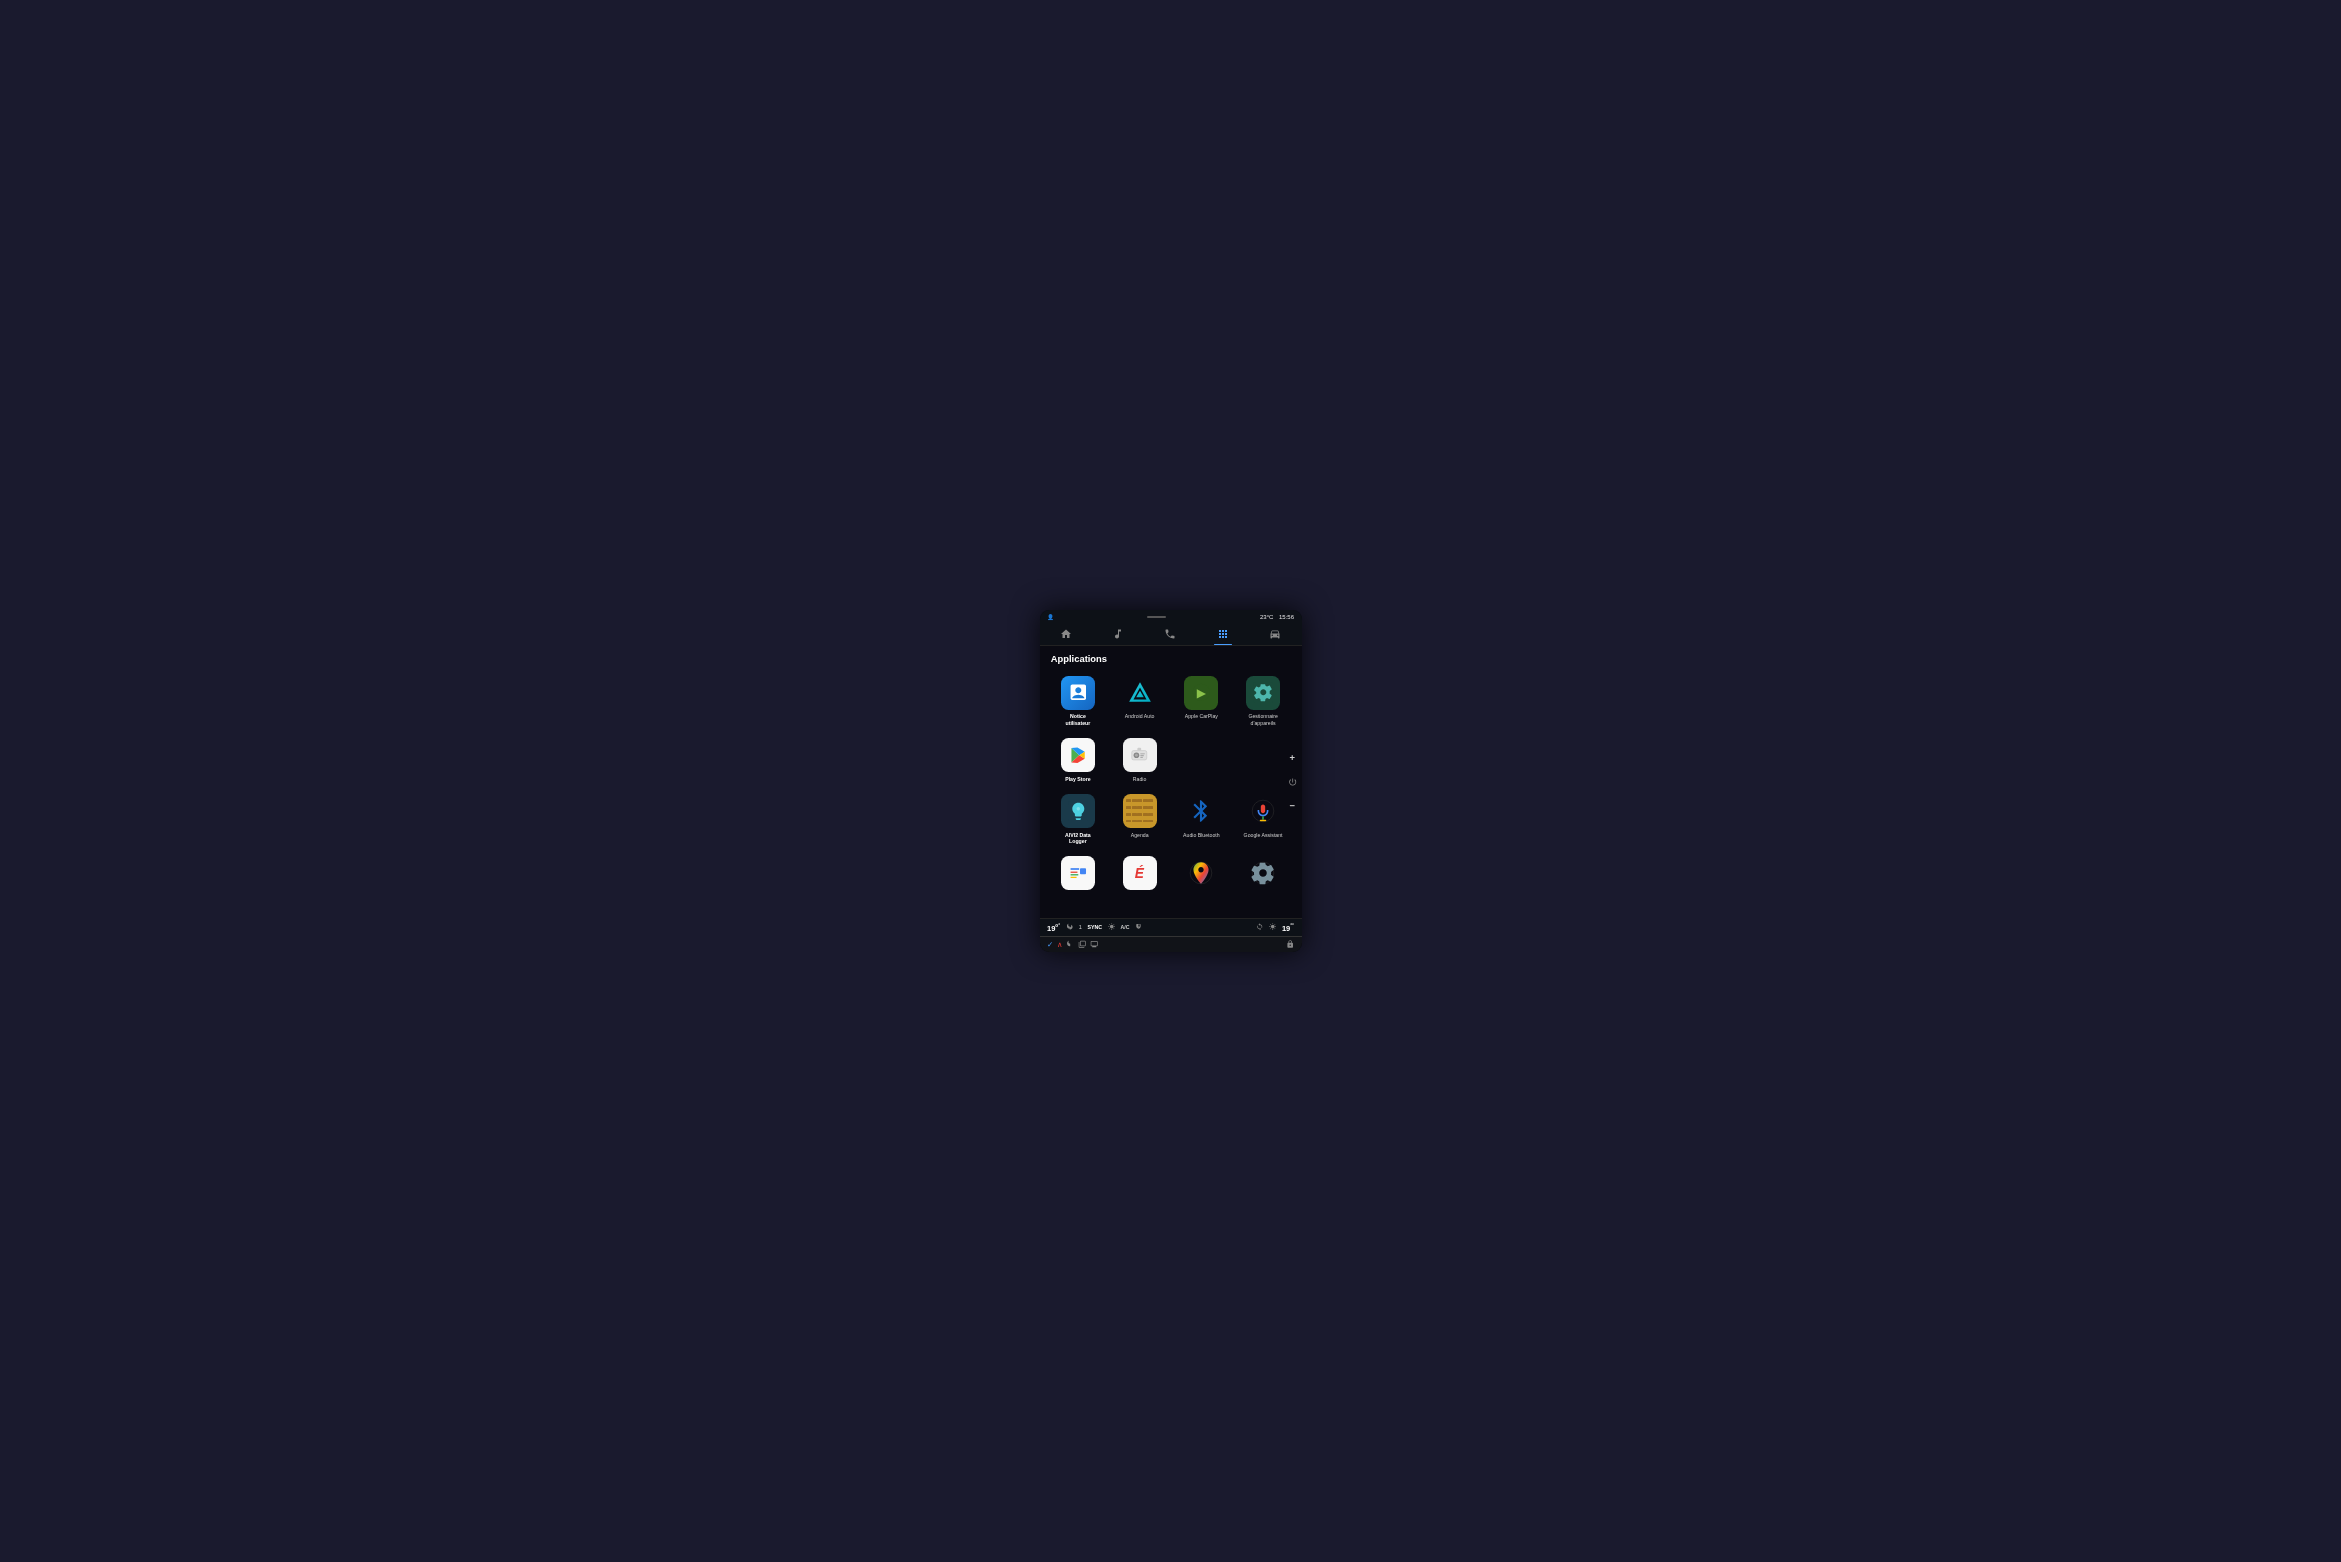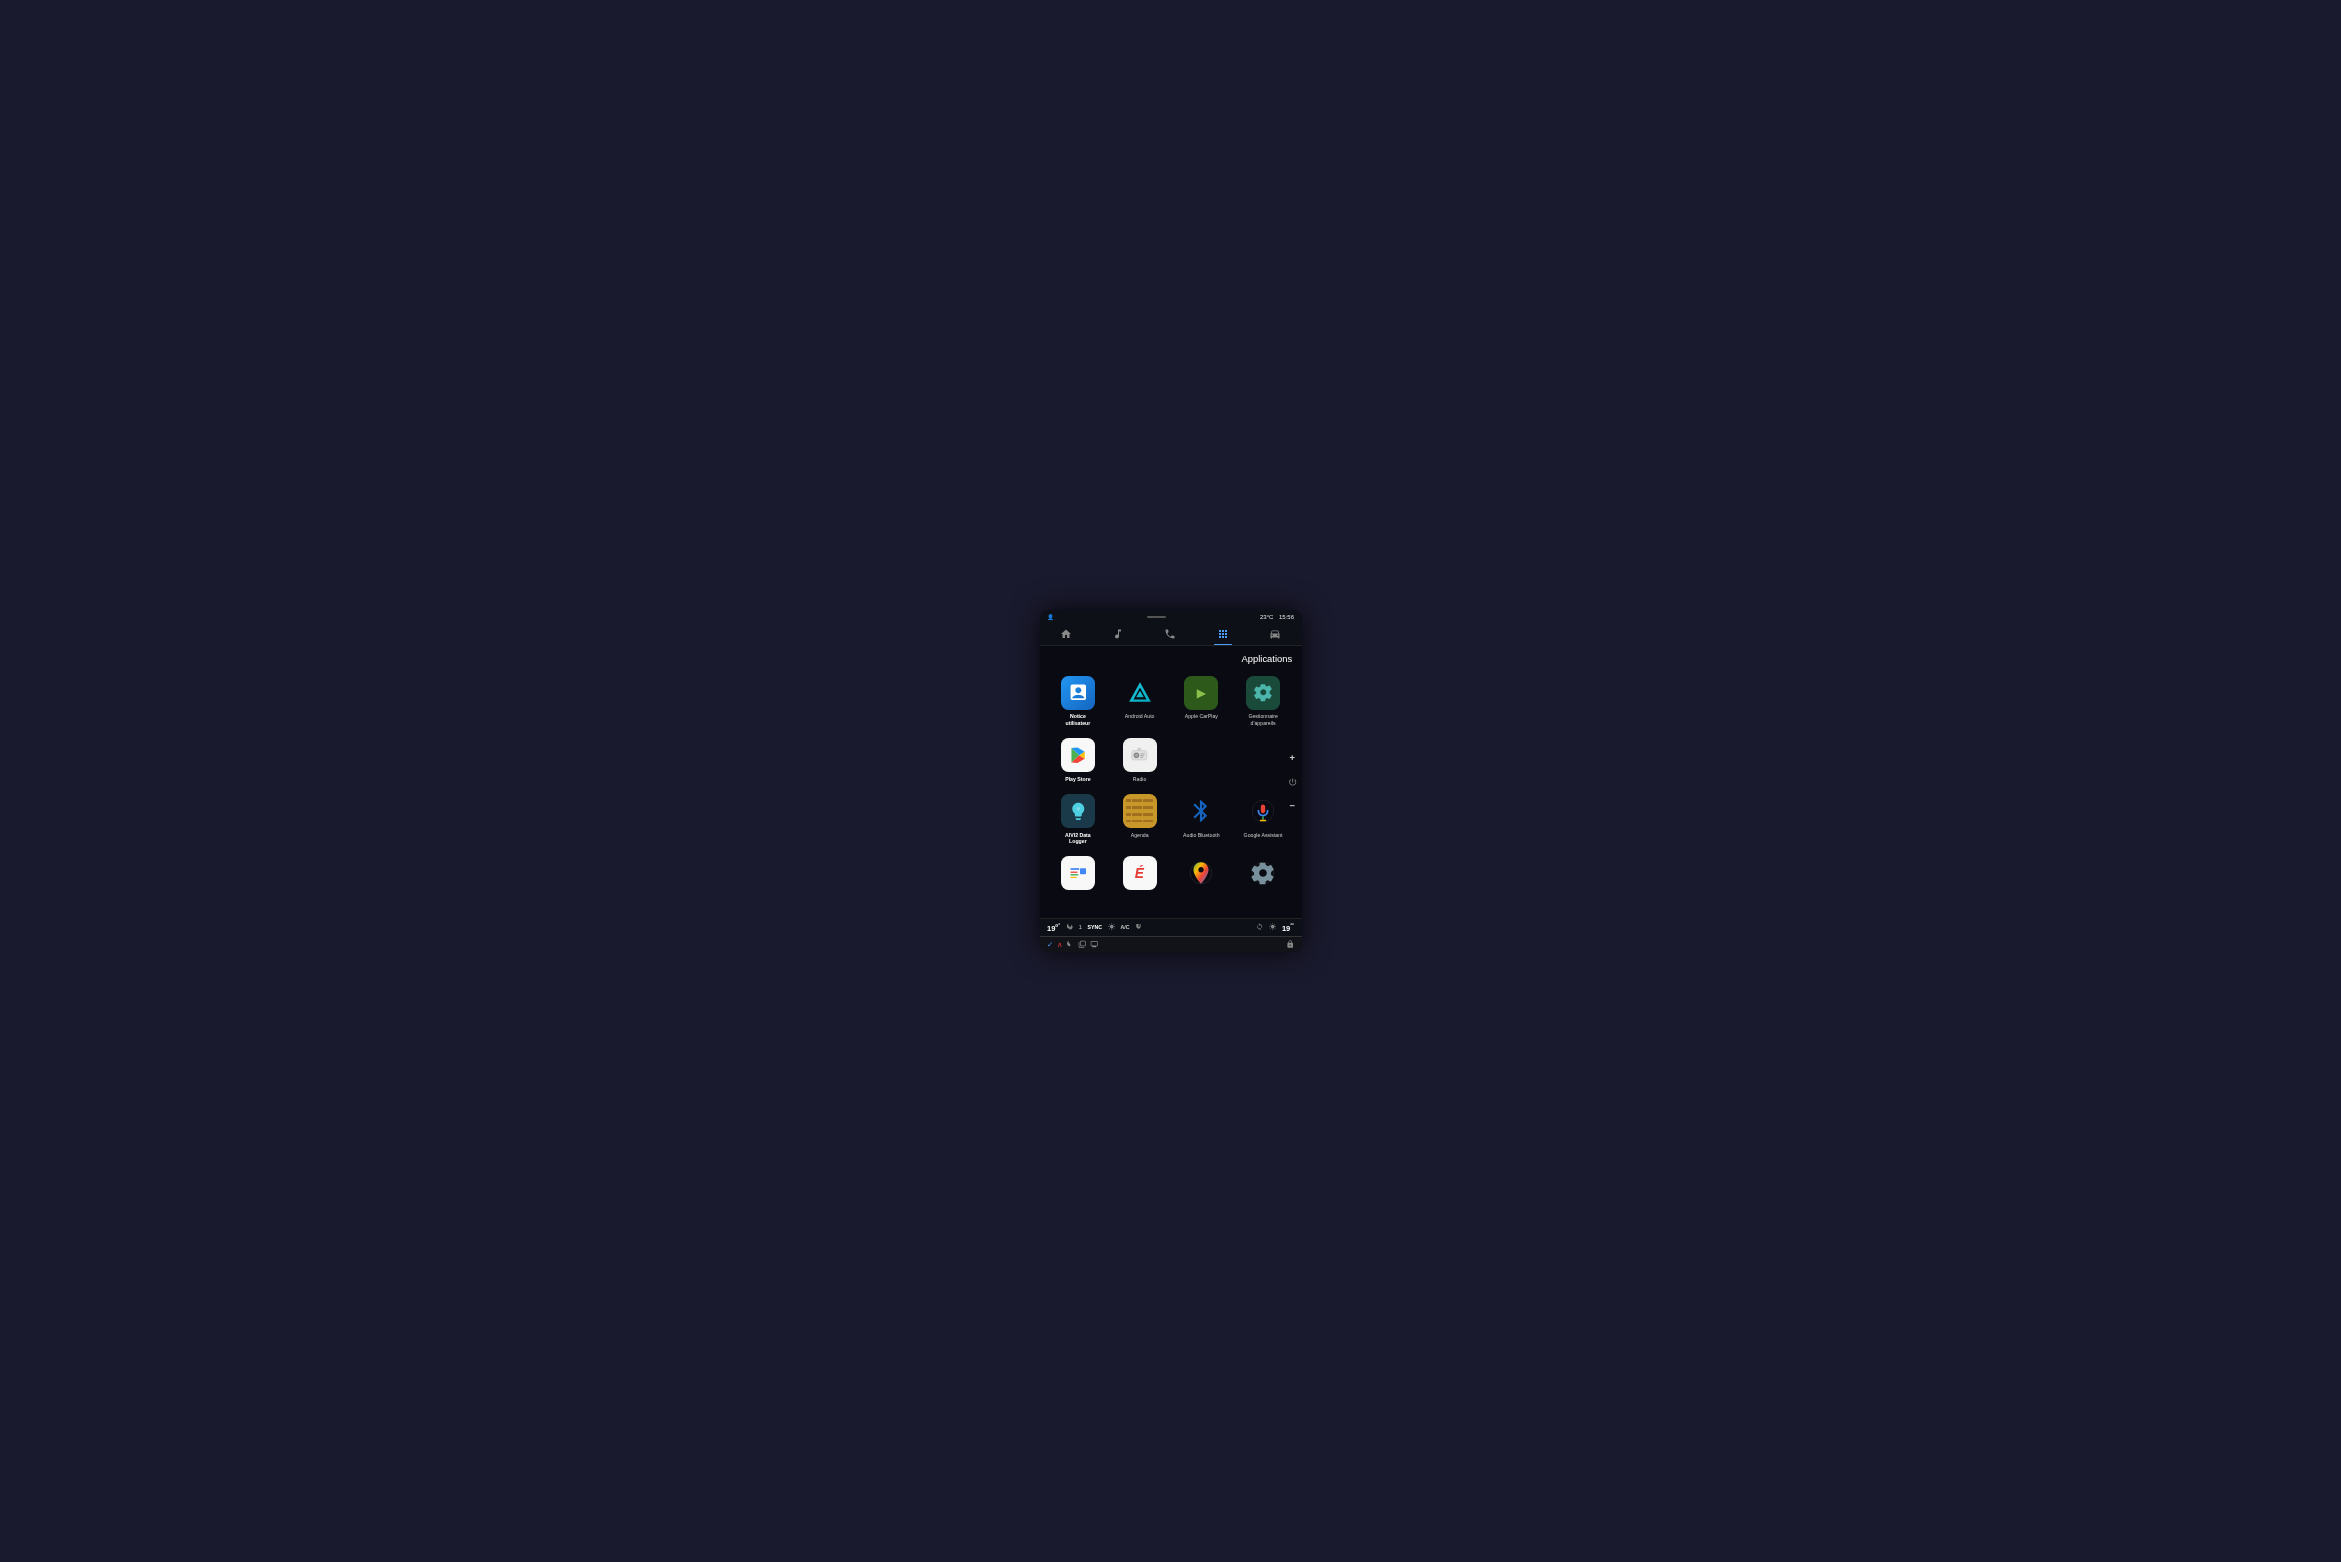--- a/index.html
+++ b/index.html
@@ -78,24 +78,23 @@
     .main-content {
       background: #0a0a12;
       padding: 7.5px 9.4px 9.4px;
       min-height: 272px;
       position: relative;
     }
 
     .page-title {
       color: #ffffff;
       font-size: 9.4px;
-      font-weight: 400;
+      font-weight: 700;
       margin-bottom: 9.4px;
       padding-left: 1.9px;
-      text-align: right;
     }
 
     
     .apps-grid {
       display: grid;
       grid-template-columns: repeat(4, 1fr);
       gap: 7.5px 3.7px;
     }
 
     .app-item {

